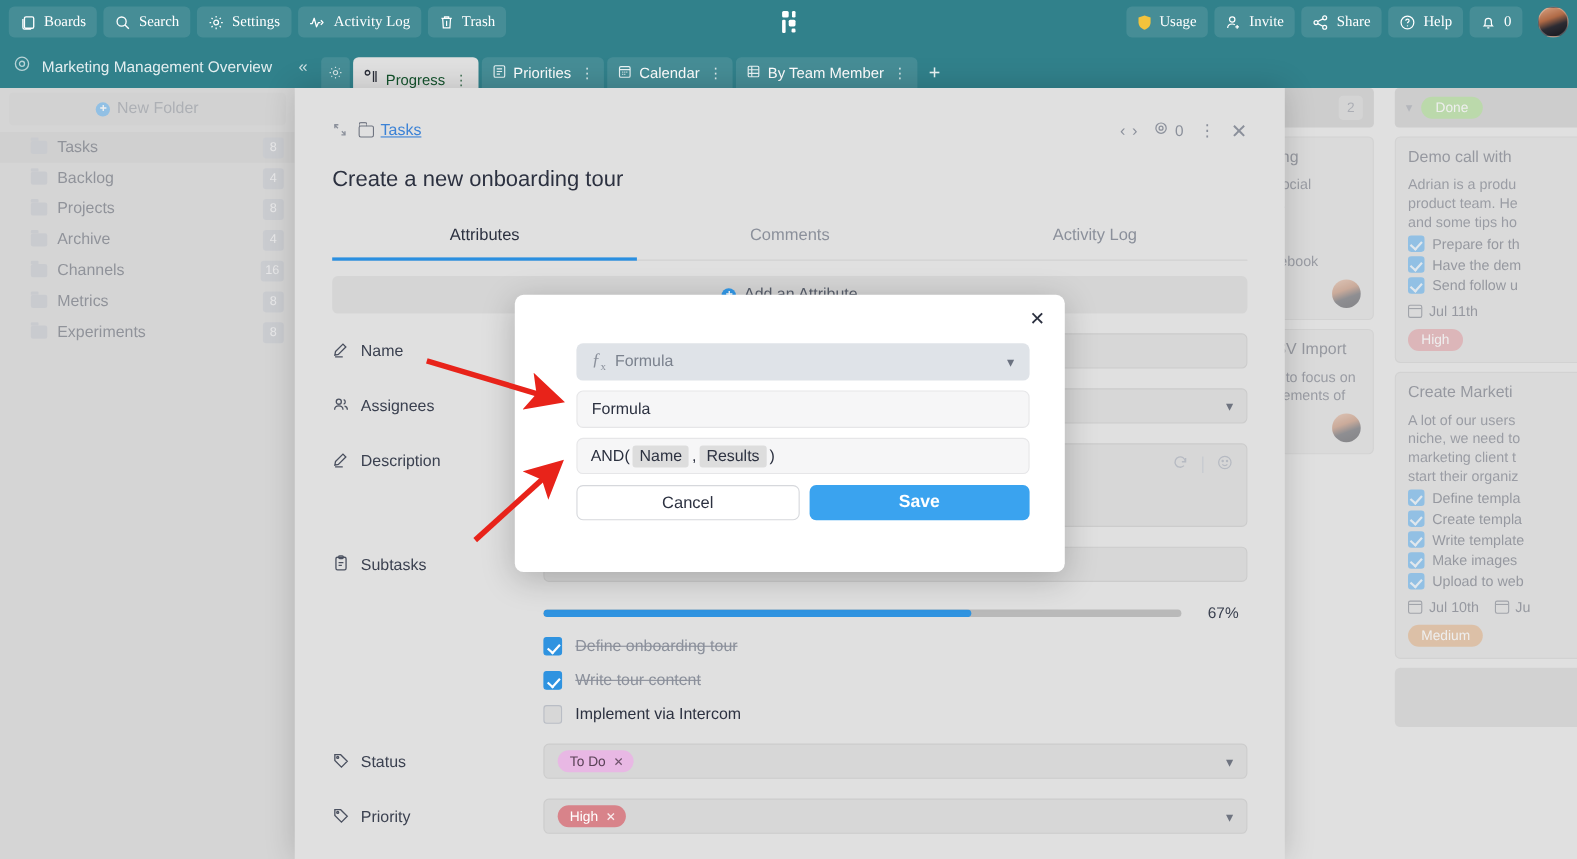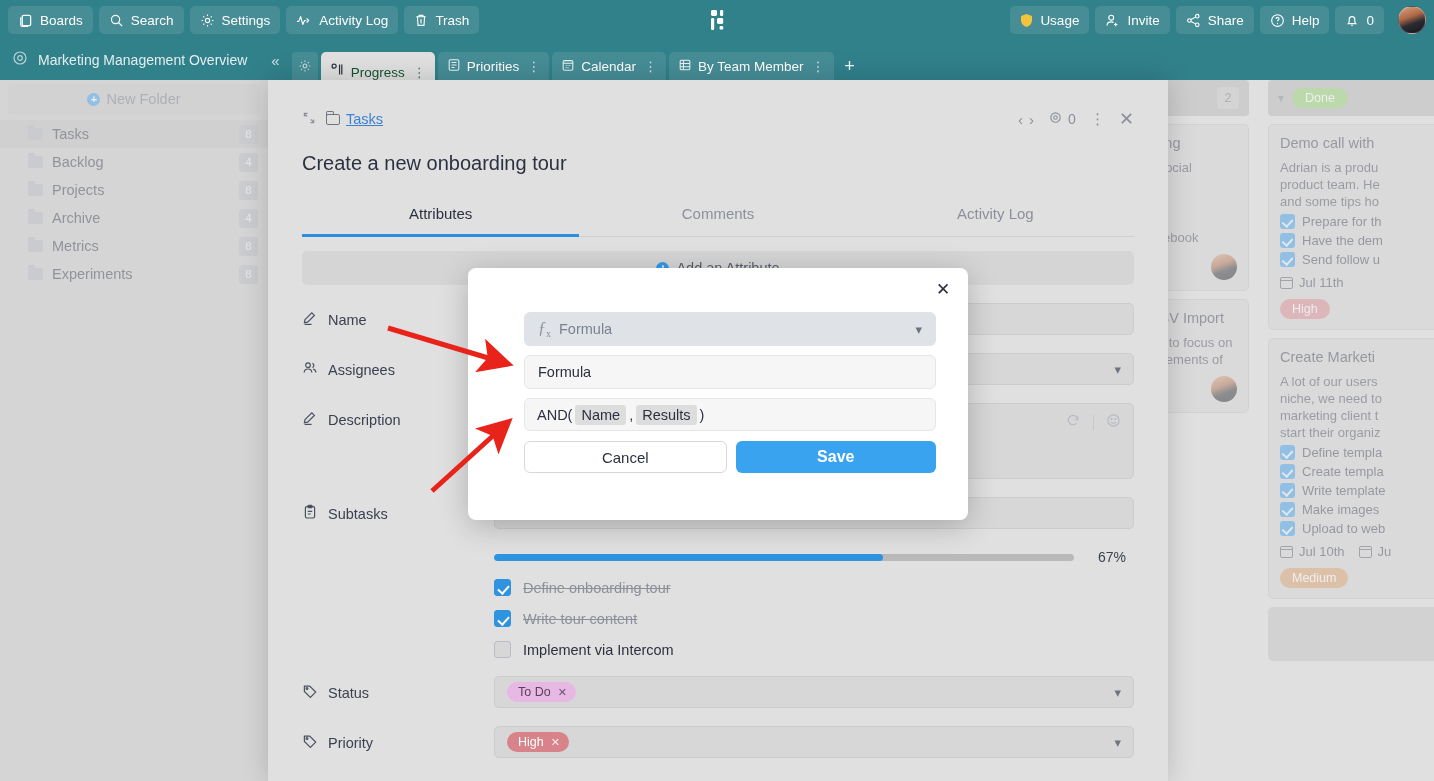--- a/index.html
+++ b/index.html
@@ -15,20 +15,21 @@
   .topbar {
     position: absolute; top: 0; left: 0; width: 1434px; height: 40px;
     background: #31818b; display: flex; align-items: center; padding: 0 8px;
   }
   .tb-btn {
     display: flex; align-items: center; gap: 7px;
     height: 28px; padding: 0 10px; margin-right: 6px;
     background: rgba(255,255,255,0.10); border-radius: 5px;
     color: #ffffff; font-size: 13.5px; white-space: nowrap;
     cursor: pointer;
+    font-family: Liberation Serif, serif;
   }
   .tb-btn svg { display: block; }
   .tb-spacer { flex: 1; }
   .brand {
     position: absolute; left: 706px; top: 6px; width: 28px; height: 28px;
   }
   .tb-right { display: flex; align-items: center; }
   .tb-usage { color: #ffffff; }
   .avatar-top {
     width: 28px; height: 28px; border-radius: 50%;
@@ -493,20 +494,25 @@
     </div>
     <div class="folder-row">
       <span class="folder-ico"></span>
       <span class="folder-name">Projects</span>
       <span class="folder-count">8</span>
     </div>
     <div class="folder-row">
       <span class="folder-ico"></span>
       <span class="folder-name">Archive</span>
       <span class="folder-count">4</span>
+    </div>
+    <div class="folder-row">
+      <span class="folder-ico"></span>
+      <span class="folder-name">Channels</span>
+      <span class="folder-count">16</span>
     </div>
     <div class="folder-row">
       <span class="folder-ico"></span>
       <span class="folder-name">Metrics</span>
       <span class="folder-count">8</span>
     </div>
     <div class="folder-row">
       <span class="folder-ico"></span>
       <span class="folder-name">Experiments</span>
       <span class="folder-count">8</span>

